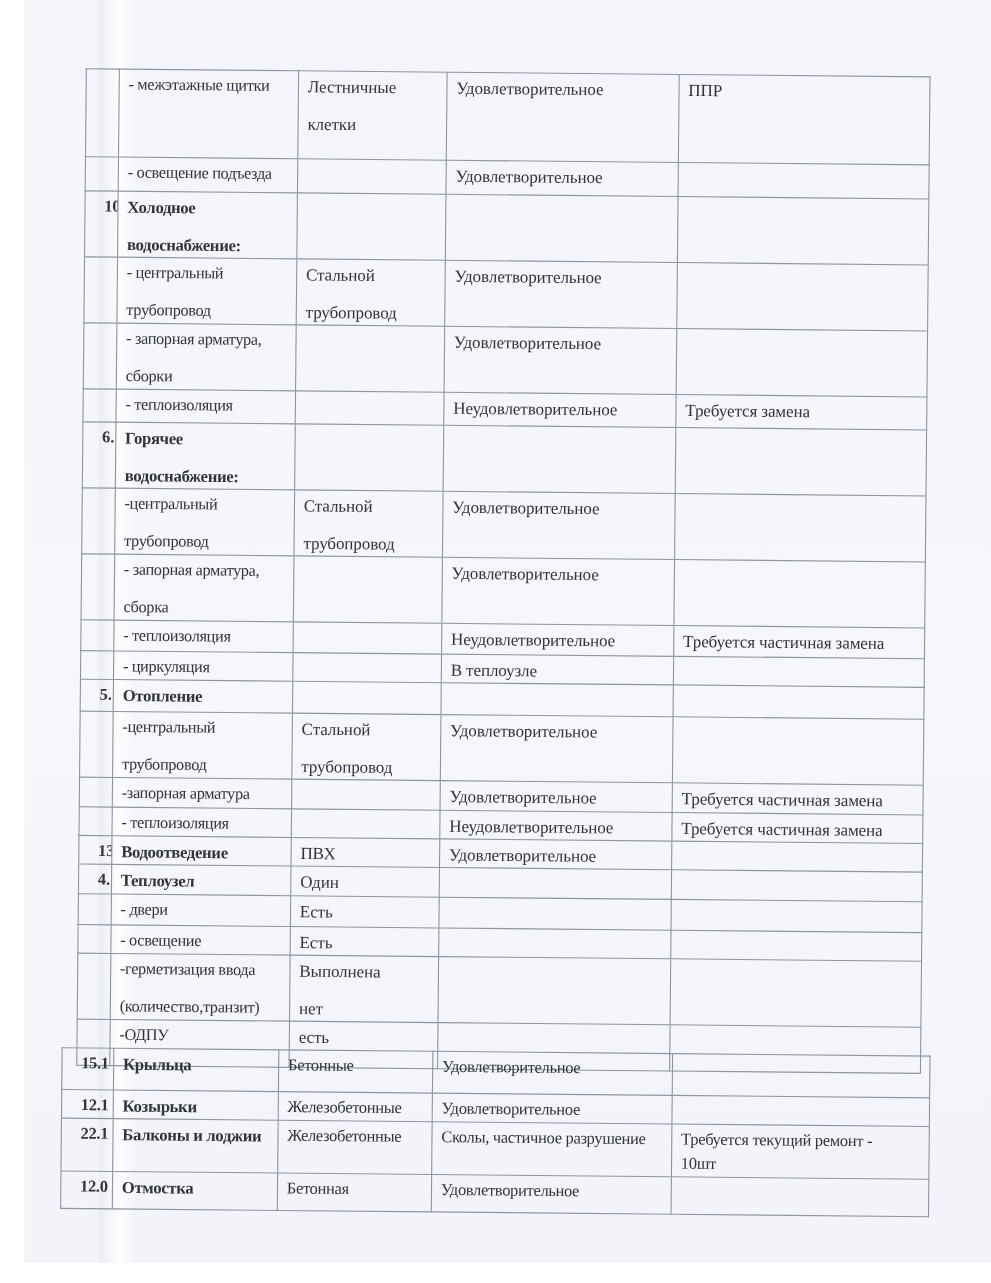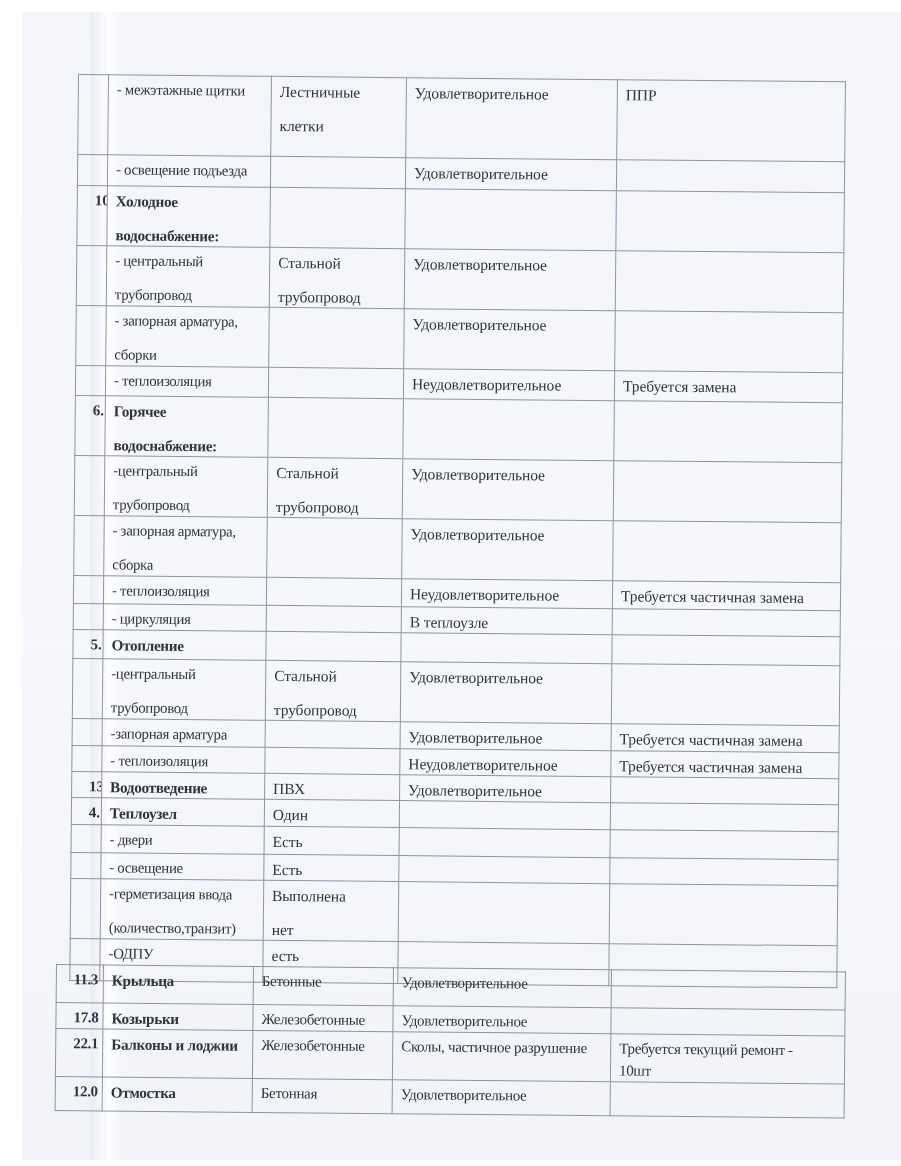--- a/index.html
+++ b/index.html
@@ -2,21 +2,21 @@
 <html><head>
 <meta charset="utf-8">
 <style>
   html,body{margin:0;padding:0;}
   body{
     width:901px;height:1166px;position:relative;overflow:hidden;
     background:#ffffff;
     font-family:"Liberation Serif","DejaVu Serif",serif;
   }
   .page{
-    position:absolute;left:22px;top:12px;width:879px;height:1148px;
+    position:absolute;left:22px;top:0;width:879px;height:1148px;
     background:linear-gradient(180deg,#f3f5fa 0%,#f5f7fb 55%,#f2f4f9 100%);
   }
   .page-edge-highlight{
     position:absolute;left:68px;top:0;width:34px;height:100%;
     background:linear-gradient(90deg,rgba(233,236,242,0.9),rgba(255,255,255,0.85) 55%,rgba(244,246,250,0));
     pointer-events:none;
   }
   table{
     border-collapse:collapse;table-layout:fixed;
     position:absolute;
@@ -248,28 +248,28 @@
   <table id="t2">
     <colgroup>
       <col style="width:47px">
         <col style="width:150px">
         <col style="width:140px">
         <col style="width:218px">
         <col style="width:234px">
     </colgroup>
     <tbody>
         <tr class="hdr" style="height: 38px;">
-          <td class="c-num">11.3</td>
+          <td class="c-num">15.1</td>
           <td class="c-name">Крыльца</td>
           <td class="c-material">Бетонные</td>
           <td class="c-condition">Удовлетворительное</td>
           <td class="c-note"></td>
         </tr>
         <tr class="hdr" style="height: 26px;">
-          <td class="c-num">17.8</td>
+          <td class="c-num">12.1</td>
           <td class="c-name">Козырьки</td>
           <td class="c-material">Железобетонные</td>
           <td class="c-condition">Удовлетворительное</td>
           <td class="c-note"></td>
         </tr>
         <tr class="hdr" style="height: 40px;">
           <td class="c-num">22.1</td>
           <td class="c-name">Балконы и лоджии</td>
           <td class="c-material">Железобетонные</td>
           <td class="c-condition">Сколы, частичное разрушение</td>

